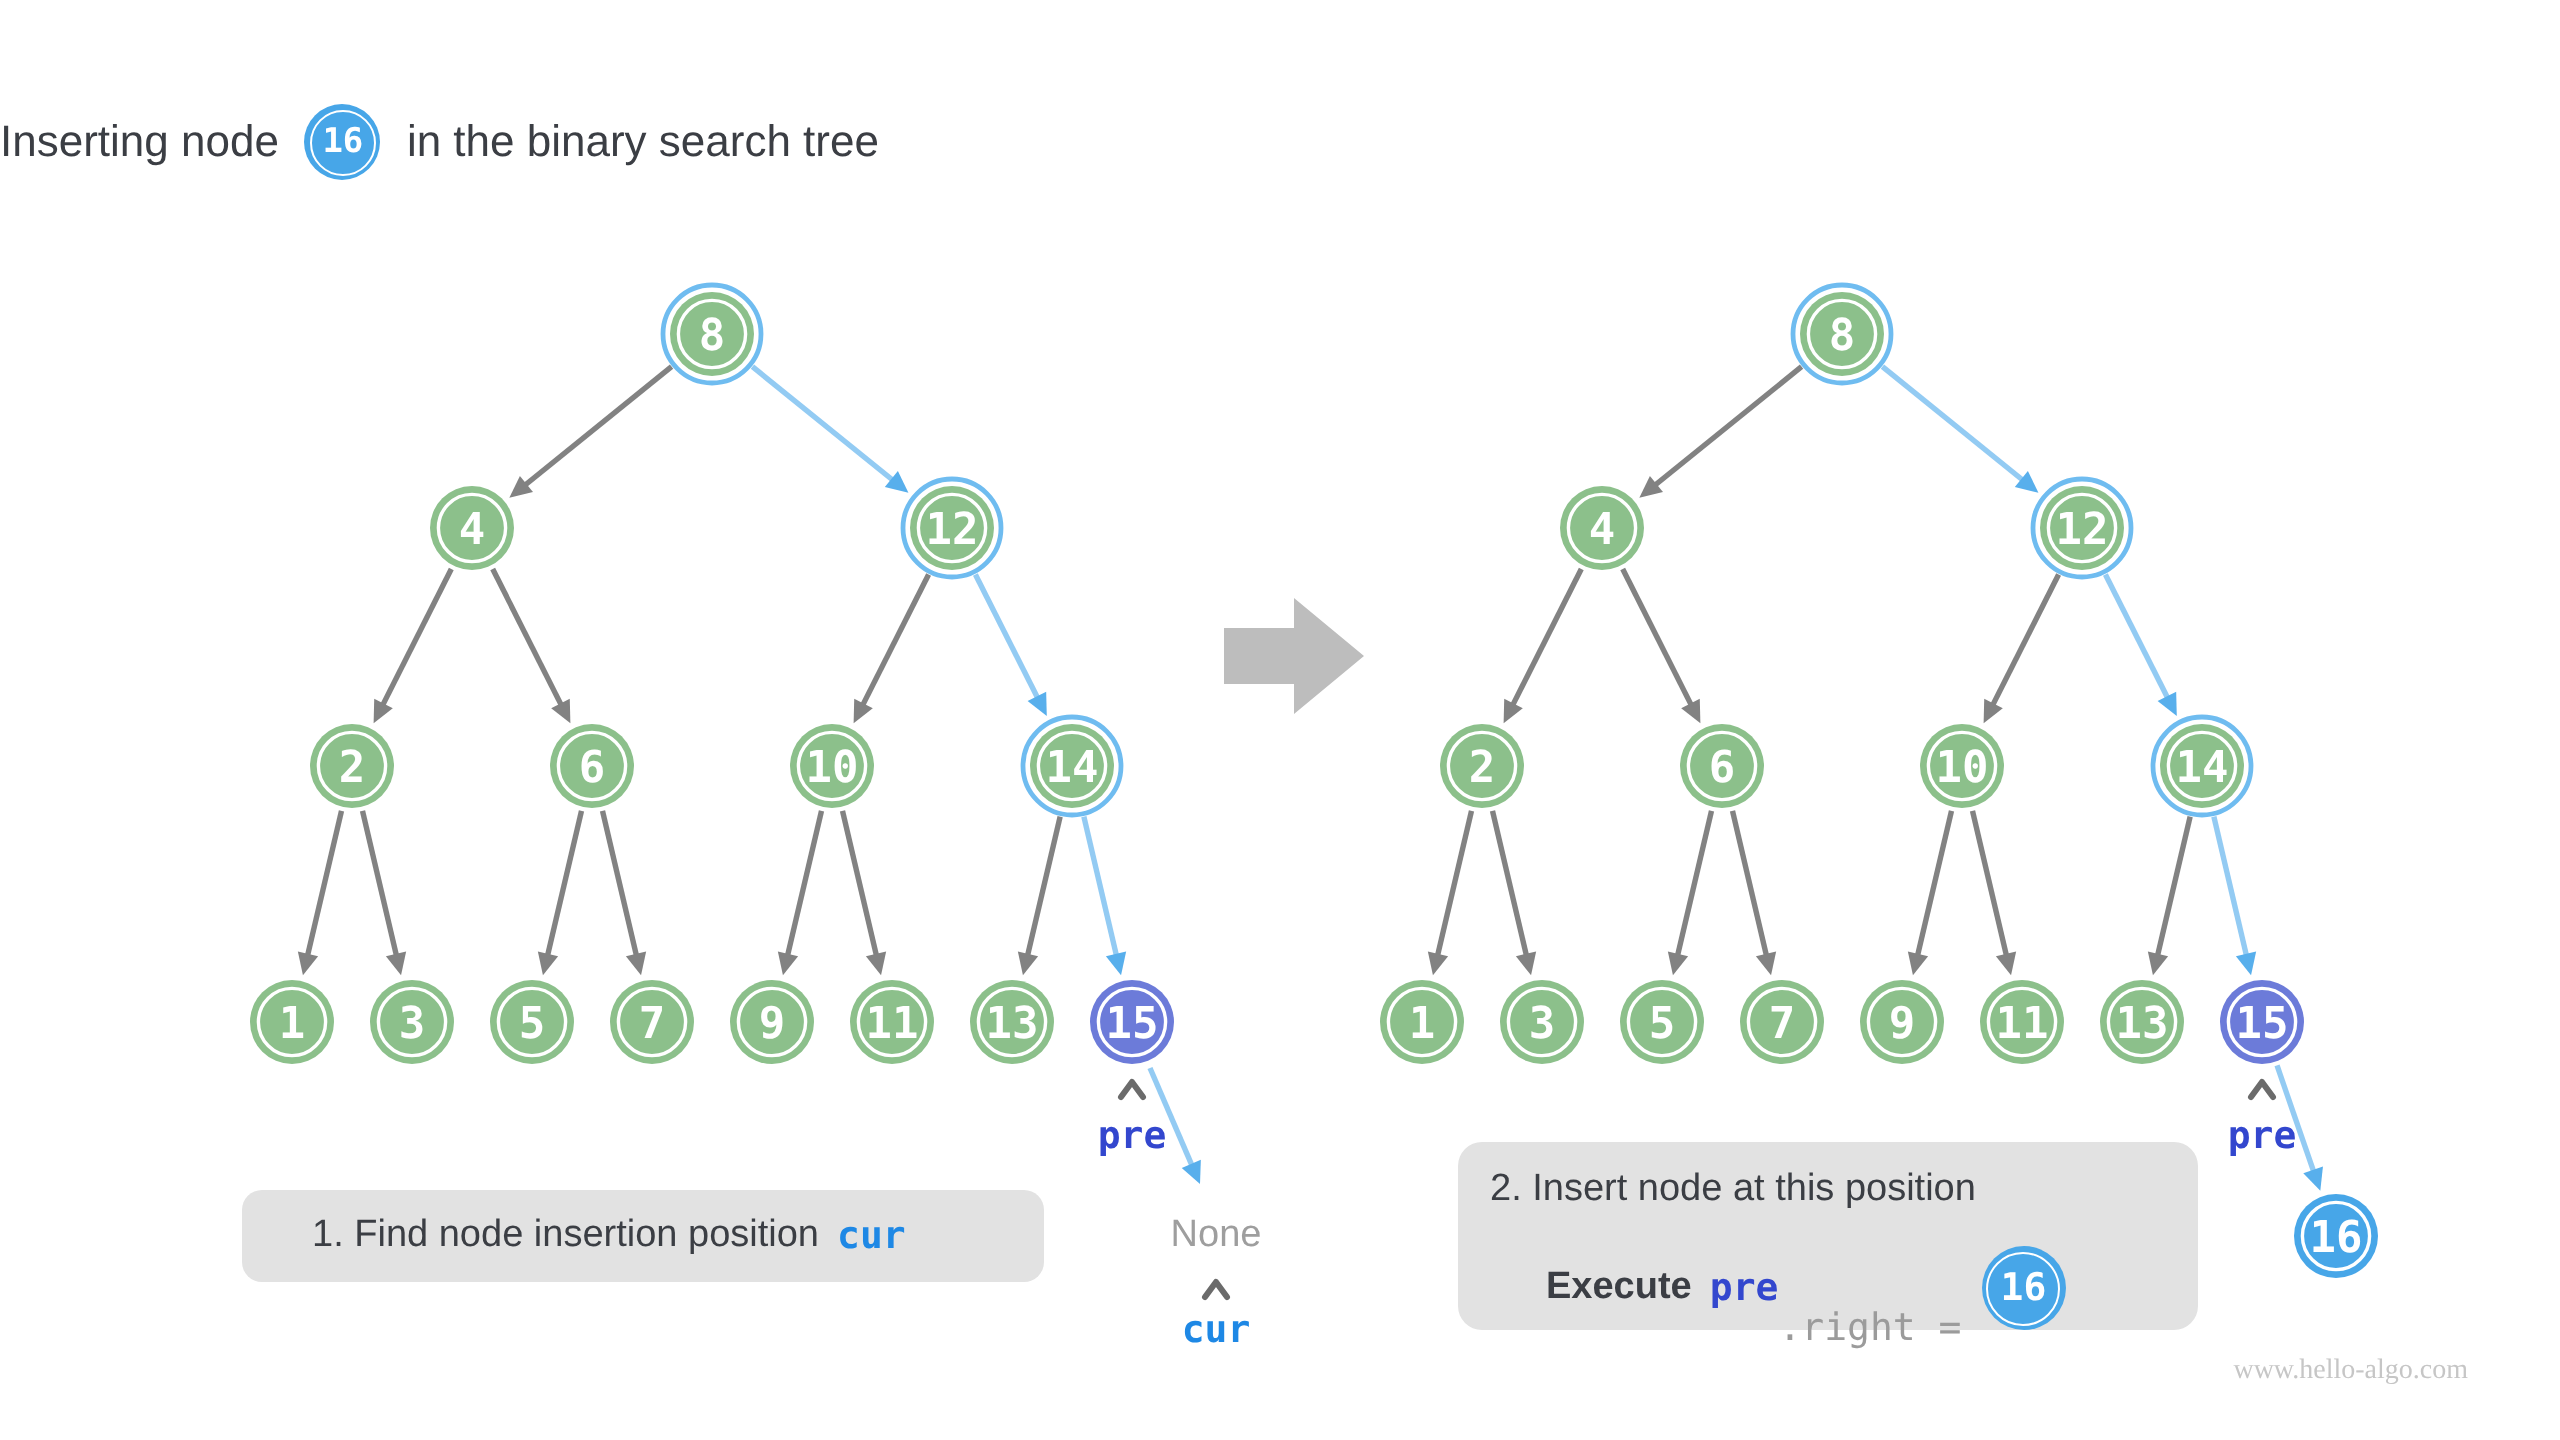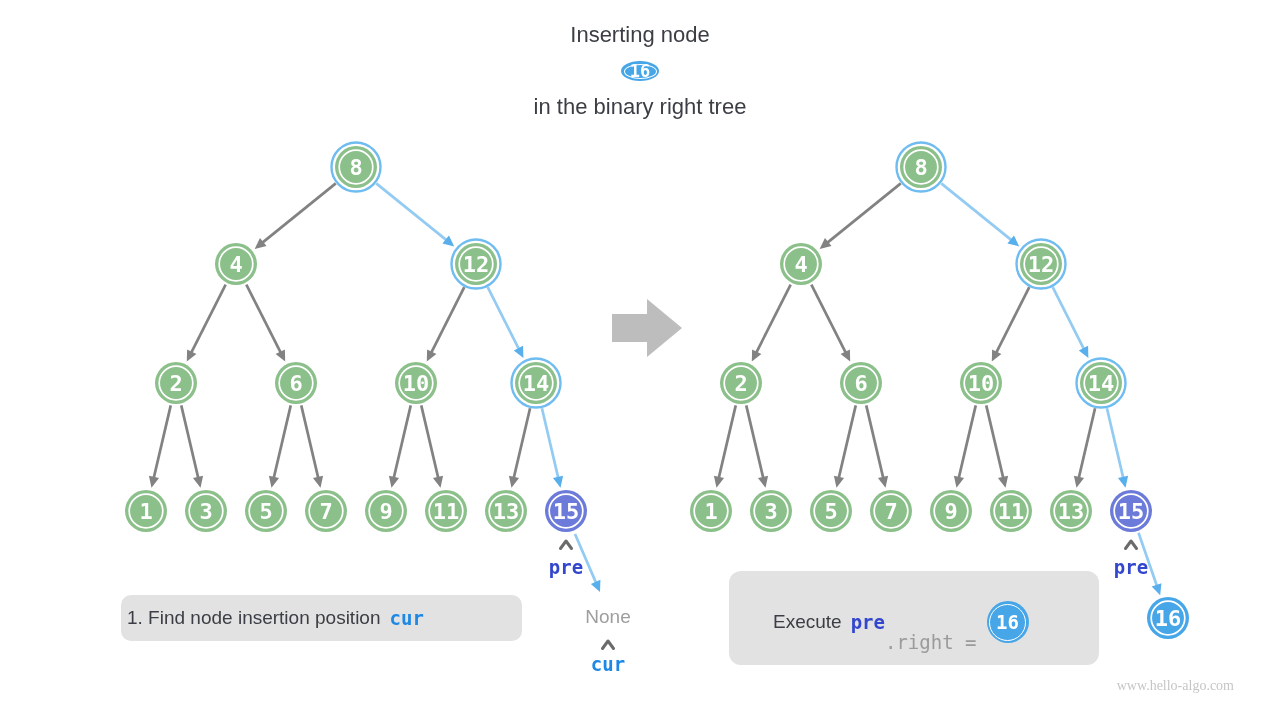--- a/index.html
+++ b/index.html
@@ -2,41 +2,41 @@
 <html style="--c-green: #8CC08B; --c-purple: #6C7BD9; --c-blue: #47A6E8; --c-path_ring: #6FBCF0; --c-edge_gray: #828282; --c-edge_blue: #93CBF3; --c-edge_blue_head: #58AFEC; --c-pre: #3347CE; --c-cur: #1E88E5; --c-none_text: #9E9E9E; --c-caret: #6B6B6B; --c-block_arrow: #BDBDBD; --c-caption_bg: #E2E2E2; --c-text_dark: #3B3E44; --c-code_gray: #9B9B9B; --c-watermark: #C6C6C6;"><head>
 <meta charset="utf-8">
 <style>
   html,body{margin:0;padding:0;background:#fff;}
   body{width:1280px;height:720px;position:relative;overflow:hidden;
        font-family:"Liberation Sans",sans-serif;}
   #tree-svg{position:absolute;left:0;top:0;}
 
   
   .title-bar{position:absolute;left:0;top:46px;width:1280px;height:50px;
-             display:flex;align-items:center;justify-content:center;gap:13px;
-             font-size:22px;color:var(--c-text_dark);flex-direction:column;}
+             display:flex;align-items:center;gap:13px;
+             font-size:22px;color:var(--c-text_dark);}
   .node-circle{display:inline-flex;align-items:center;justify-content:center;
                background:var(--c-blue);border-radius:50%;position:relative;
                color:#fff;font-family:"DejaVu Sans Mono",monospace;font-weight:bold;}
   .node-circle::before{content:"";position:absolute;inset:2.5px;
                border:1.6px solid #fff;border-radius:50%;}
   .nc-sm{width:38px;height:38px;font-size:17px;}
   .nc-lg{width:42px;height:42px;font-size:19px;}
 
   
   .caption{position:absolute;background:var(--c-caption_bg);color:var(--c-text_dark);
            font-size:19px;}
   .caption .code{font-family:"DejaVu Sans Mono",monospace;font-weight:bold;}
   #caption-1{left:121px;top:595px;width:401px;height:46px;border-radius:10px;
-             display:flex;align-items:center;padding-left:6px;box-sizing:border-box;}
+             display:flex;align-items:center;padding-left:35px;box-sizing:border-box;}
   #caption-1 .code{color:var(--c-cur);margin-left:9px;font-size:19px;}
   #caption-2{left:729px;top:571px;width:370px;height:94px;border-radius:12px;
              box-sizing:border-box;padding:13px 0 0 16px;}
   #caption-2 .line2{display:flex;align-items:center;margin:7px 0 0 28px;}
-  #caption-2 .execute{margin-right:9px;}
+  #caption-2 .execute{margin-right:9px;font-weight:bold;}
   #caption-2 .code-pre{color:var(--c-pre);font-size:19px;}
   #caption-2 .code-gray{color:var(--c-code_gray);font-weight:normal;font-size:19px;margin-top:40px;}
   #caption-2 .nc-lg{margin-left:10px;}
 
   
   .watermark{position:absolute;right:46px;top:678px;font-size:14px;
              font-family:Liberation Serif, serif;color:var(--c-watermark);}
 </style>
 </head>
 <body>
@@ -331,29 +331,30 @@
     <text x="608" y="671" text-anchor="middle" fill="#1E88E5" font-family="&quot;DejaVu Sans Mono&quot;,monospace" font-weight="bold" font-size="19">cur</text>
     <text x="1131" y="574" text-anchor="middle" fill="#3347CE" font-family="&quot;DejaVu Sans Mono&quot;,monospace" font-weight="bold" font-size="19">pre</text>
     <polygon points="612,314 647,314 647,299 682,328 647,357 647,342 612,342" fill="#BDBDBD"></polygon>
   </svg>
 
 <div class="title-bar">
   <span>Inserting node</span>
   <span class="node-circle nc-sm">
     <span>16</span>
   </span>
-  <span>in the binary right tree</span>
+  <span>in the binary search tree</span>
 </div>
 
 <div class="caption" id="caption-1">
   <span>1. Find node insertion position</span>
   <span class="code">cur</span>
 </div>
 
 <div class="caption" id="caption-2">
+  <div class="line1">2. Insert node at this position</div>
   <div class="line2">
     <span class="execute">Execute</span>
     <span class="code code-pre">pre</span>
     <span class="code code-gray">.right =</span>
     <span class="node-circle nc-lg">
       <span>16</span>
     </span>
   </div>
 </div>
 

